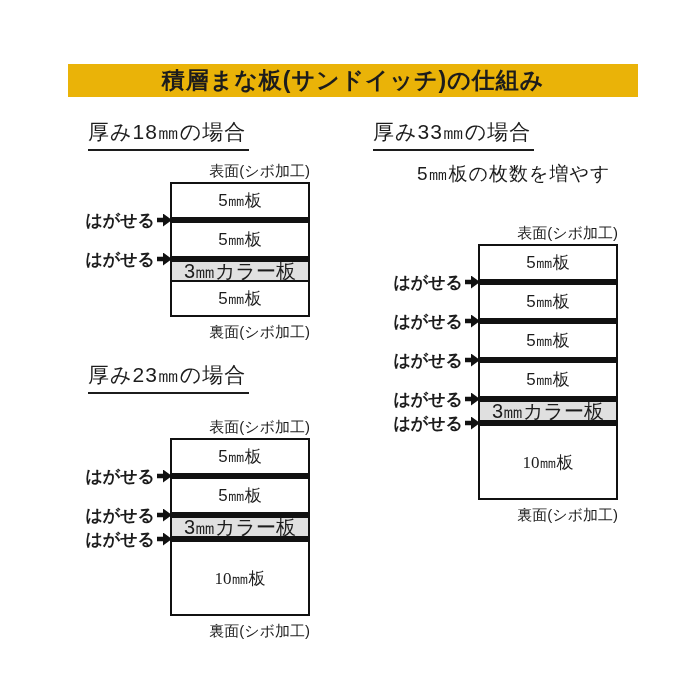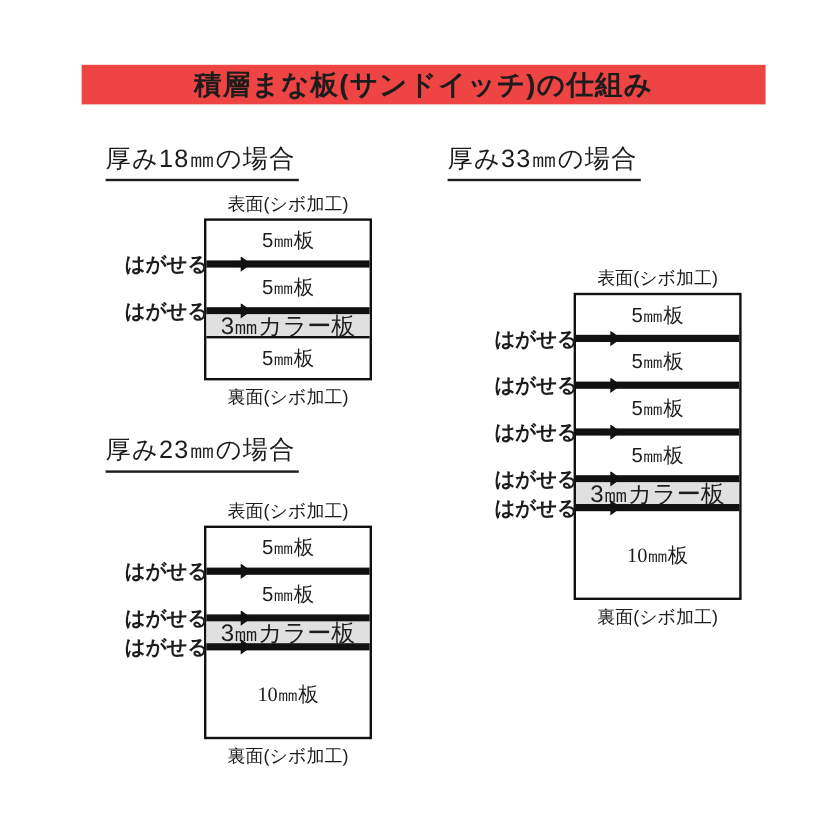--- a/index.html
+++ b/index.html
@@ -15,46 +15,46 @@
     font-size:23px;font-weight:bold;letter-spacing:1px;
   }
   .heading{
     display:inline-block;font-size:21px;font-weight:normal;
     border-bottom:2px solid #1c1c1c;padding:0 3px 3px 0;letter-spacing:1px;
   }
   .note{font-size:19px;line-height:27px;letter-spacing:1px;}
   .note-line2{padding-left:21px;}
   .diagram{width:226px;}
   .surface-label,.back-label{
-    margin-left:82px;width:140px;text-align:center;
+    margin-left:82px;width:140px;text-align:right;
     font-size:15px;height:22px;line-height:22px;white-space:nowrap;
   }
   .back-label{margin-top:4px;}
   .stack{margin-left:82px;width:136px;border:2px solid #111;background:#fff;}
   .layer-row{display:flex;align-items:center;justify-content:center;font-size:17px;white-space:nowrap;}
   .layer-row.board{height:33px;}
   .layer-row.board10{height:72px;font-family:Liberation Serif, serif;}
   .layer-row.color{height:18px;font-size:20px;}
   .sep{background:#111;}
   .sep.peel{height:6px;}
   .sep.thin{height:2px;}
   .peel-label{
-    position:absolute;left:16px;width:84px;height:22px;
-    display:flex;align-items:center;
-    font-size:17px;font-weight:bold;white-space:nowrap;gap:19px;
+    position:absolute;left:0;width:84px;height:22px;
+    display:flex;align-items:center;justify-content:flex-end;
+    font-size:17px;font-weight:bold;white-space:nowrap;
   }
   .arrow-icon{
     width:15px;height:13px;background:#111;margin-left:2px;flex:0 0 auto;
     clip-path:polygon(0 32%,40% 32%,40% 0,100% 50%,40% 100%,40% 68%,0 68%);
   }
 </style>
 </head>
 <body>
 
-<div class="abs title-bar" style="background: #ef4444;">積層まな板(サンドイッチ)の仕組み</div>
+<div class="abs title-bar" style="background: #eab308; margin-top: 10px;">積層まな板(サンドイッチ)の仕組み</div>
 
 <div class="abs" style="left:88px;top:118px;">
   <span class="heading">厚み18㎜の場合</span>
 </div>
 <div class="abs diagram" style="left:88px;top:160px;">
     <div class="surface-label">表面(シボ加工)</div>
     <div class="stack" style="border-color: rgb(17, 17, 17);">
       <div class="layer-row board" style="height: 33px;">5㎜板</div>
       <div class="sep peel" style="background: rgb(17, 17, 17);"></div>
       <div class="layer-row board" style="height: 33px;">5㎜板</div>
@@ -100,20 +100,21 @@
     <div class="peel-label" style="top: 112px;">
       <span>はがせる</span>
       <span class="arrow-icon"></span>
     </div>
   </div>
 
 <div class="abs" style="left:373px;top:118px;">
   <span class="heading">厚み33㎜の場合</span>
 </div>
 <div class="abs note" style="left:396px;top:160px;">
+  <div class="note-line2">5㎜板の枚数を増やす</div>
 </div>
 <div class="abs diagram" style="left:396px;top:222px;">
     <div class="surface-label">表面(シボ加工)</div>
     <div class="stack" style="border-color: rgb(17, 17, 17);">
       <div class="layer-row board" style="height: 33px;">5㎜板</div>
       <div class="sep peel" style="background: rgb(17, 17, 17);"></div>
       <div class="layer-row board" style="height: 33px;">5㎜板</div>
       <div class="sep peel" style="background: rgb(17, 17, 17);"></div>
       <div class="layer-row board" style="height: 33px;">5㎜板</div>
       <div class="sep peel" style="background: rgb(17, 17, 17);"></div>

